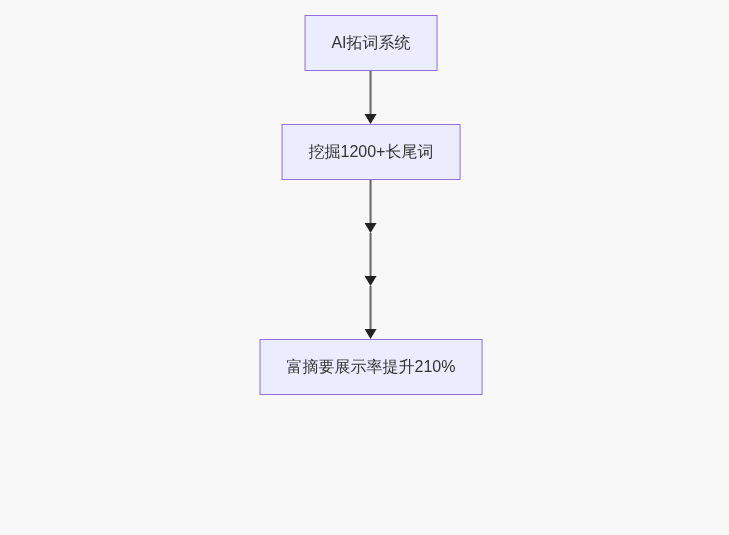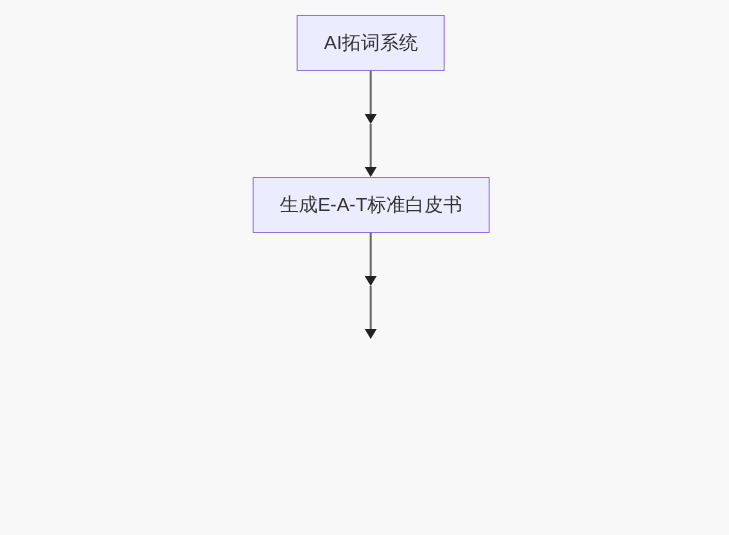--- a/index.html
+++ b/index.html
@@ -31,21 +31,21 @@
     min-height: 56px;
     padding: 15px 26px;
     background: #ECECFF;
     border: 1px solid #9370DB;
     display: flex;
     align-items: center;
     justify-content: center;
     white-space: nowrap;
   }
   .node-label {
-    font-size: 19px;
+    font-size: 16px;
     color: #333333;
     line-height: 24px;
     text-align: right;
   }
   .arrow {
     display: flex;
     flex-direction: column;
     align-items: center;
     height: 53px;
   }
@@ -70,36 +70,39 @@
 
     <div class="node">
       <span class="node-label">AI拓词系统</span>
     </div>
 
     <div class="arrow">
       <div class="arrow-line"></div>
       <div class="arrow-head"></div>
     </div>
 
-
-    <div class="arrow">
-      <div class="arrow-line"></div>
-      <div class="arrow-head"></div>
-    </div>
-
     <div class="node">
-      <span class="node-label">生成E-A-T标准白皮书</span>
+      <span class="node-label">挖掘1200+长尾词</span>
     </div>
 
     <div class="arrow">
       <div class="arrow-line"></div>
       <div class="arrow-head"></div>
     </div>
 
 
     <div class="arrow">
       <div class="arrow-line"></div>
       <div class="arrow-head"></div>
     </div>
 
 
+    <div class="arrow">
+      <div class="arrow-line"></div>
+      <div class="arrow-head"></div>
+    </div>
+
+    <div class="node">
+      <span class="node-label">富摘要展示率提升210%</span>
+    </div>
+
   </div>
 </div>
 
 </body></html>

